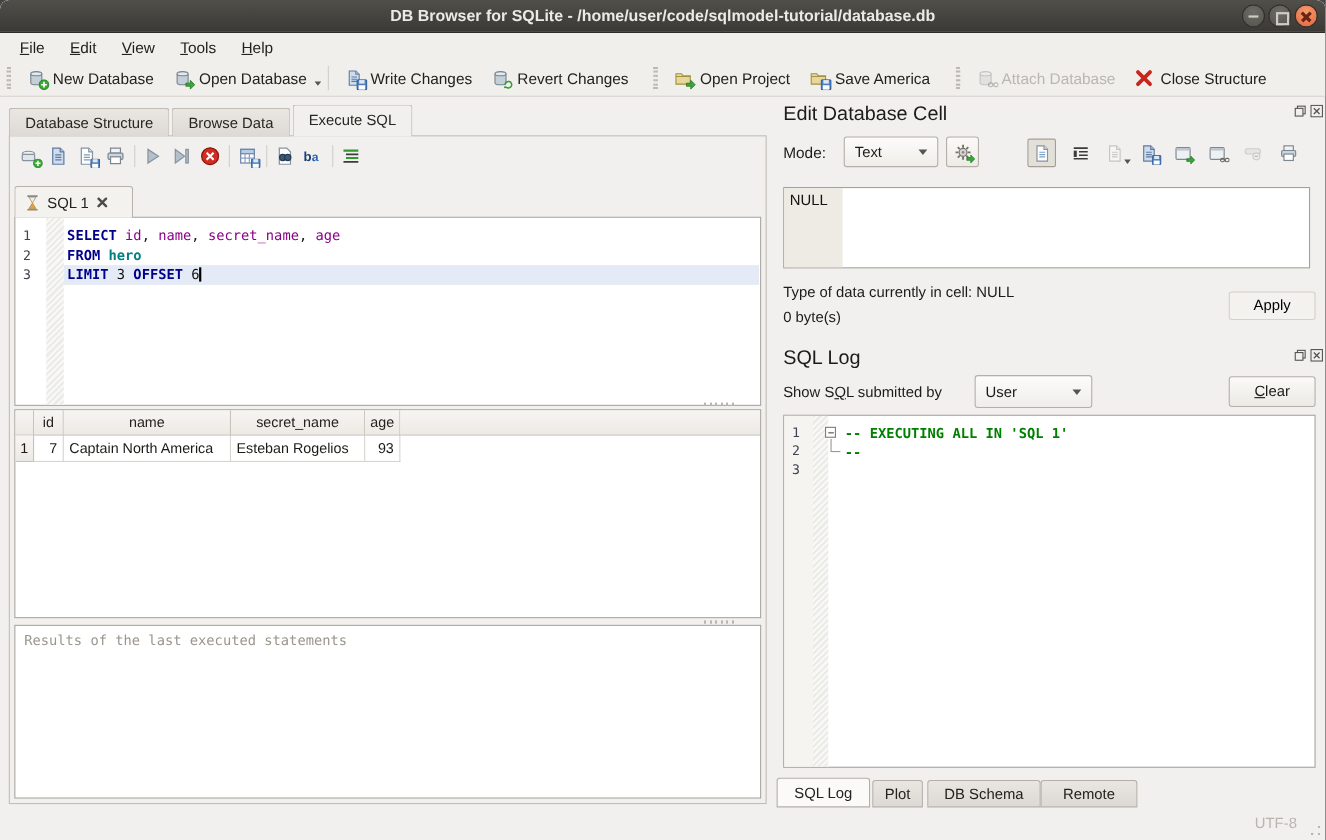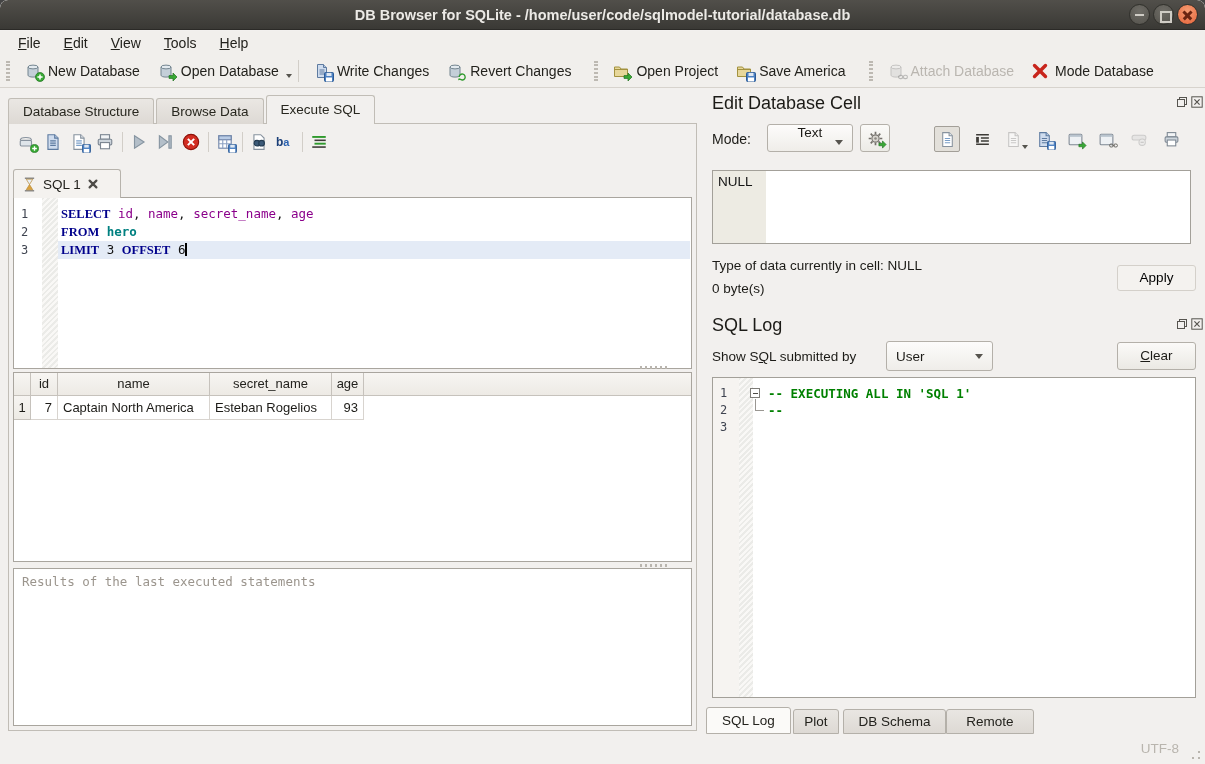--- a/index.html
+++ b/index.html
@@ -86,21 +86,21 @@
     position:absolute; left:4px; top:73px; width:679px; height:172px;
     background:#fff; border:1px solid #a9a59e;
     font-family:"DejaVu Sans Mono", monospace;
   }
   .ed-hatch { position:absolute; left:28px; top:0; bottom:0; width:16px;
     background: repeating-linear-gradient(135deg, #ebebe8 0 2px, #f9f8f6 2px 4px); }
   .ed-hl { position:absolute; left:44px; right:1px; height:18px; background:#e4ebf6; }
   .ed-row { position:absolute; left:0; right:0; height:18px; line-height:18px; }
   .ed-num { position:absolute; left:7px; font-size:12px; color:#3f4450; }
   .ed-code { position:absolute; left:47px; font-size:12.5px; white-space:pre; color:#1a1a1a; }
-  .tk-kw { color:#00008b; font-weight:bold;font-family:Liberation Serif, serif; }
+  .tk-kw { color:#00008b; font-weight:bold; }
   .tk-id { color:#8b008b; }
   .tk-tbl { color:#008080; font-weight:bold; }
   .tk-num { color:#111; }
   .tk-pl { color:#1a1a1a; }
   .caret { display:inline-block; width:1.5px; height:13px; background:#000; vertical-align:-2px; }
   
   .grid { position:absolute; left:4px; top:248px; width:679px; height:190px; background:#fff; border:1px solid #a9a59e; overflow:hidden; }
   .g-head { display:flex; height:23px; }
   .gh {
     background: linear-gradient(#f7f5f2, #edeae5);
@@ -369,21 +369,21 @@
             <use href="#sy-db"></use>
           </svg><svg class="badge" viewBox="0 0 12 8">
             <use href="#sy-chain"></use>
           </svg></span>
       <span>Attach Database</span>
     </div>
     <div class="tbtn">
       <span class="ic16"><svg class="base" viewBox="0 0 14 14">
             <use href="#sy-redx"></use>
           </svg></span>
-      <span>Mode Database</span>
+      <span>Close Structure</span>
     </div>
   </div>
 
   <div class="tabbar">
     <div class="tab">Database Structure</div>
     <div class="tab">Browse Data</div>
     <div class="tab active">Execute SQL</div>
   </div>
 
   <div class="frame">
@@ -488,21 +488,21 @@
 
   <div class="dock-title" style="left:712px; top:93px;">Edit Database Cell</div>
   <div class="mini" style="left:1176px; top:94px;"><svg viewBox="0 0 12 12">
         <use href="#sy-float"></use>
       </svg></div>
   <div class="mini" style="left:1191px; top:94px;"><svg viewBox="0 0 12 12">
         <use href="#sy-dclose"></use>
       </svg></div>
 
   <div class="lbl" style="left:712px; top:131px; font-size:14px;">Mode:</div>
-  <div class="combo" style="left:767px; top:124px; width:86px; height:28px;flex-direction:column;">
+  <div class="combo" style="left:767px; top:124px; width:86px; height:28px;">
     <span>Text</span>
     <span class="ccaret"></span>
   </div>
   <div class="icon-btn-raised" style="left:860px; top:124px; width:30px; height:28px;">
     <span style="position:relative; width:17px; height:17px;"><svg width="17" height="17" viewBox="0 0 16 16">
           <use href="#sy-gear"></use>
         </svg><svg style="position:absolute; right:-3px; bottom:-2px;" width="9" height="9" viewBox="0 0 10 10">
           <use href="#sy-greenarrow"></use>
         </svg></span>
   </div>

